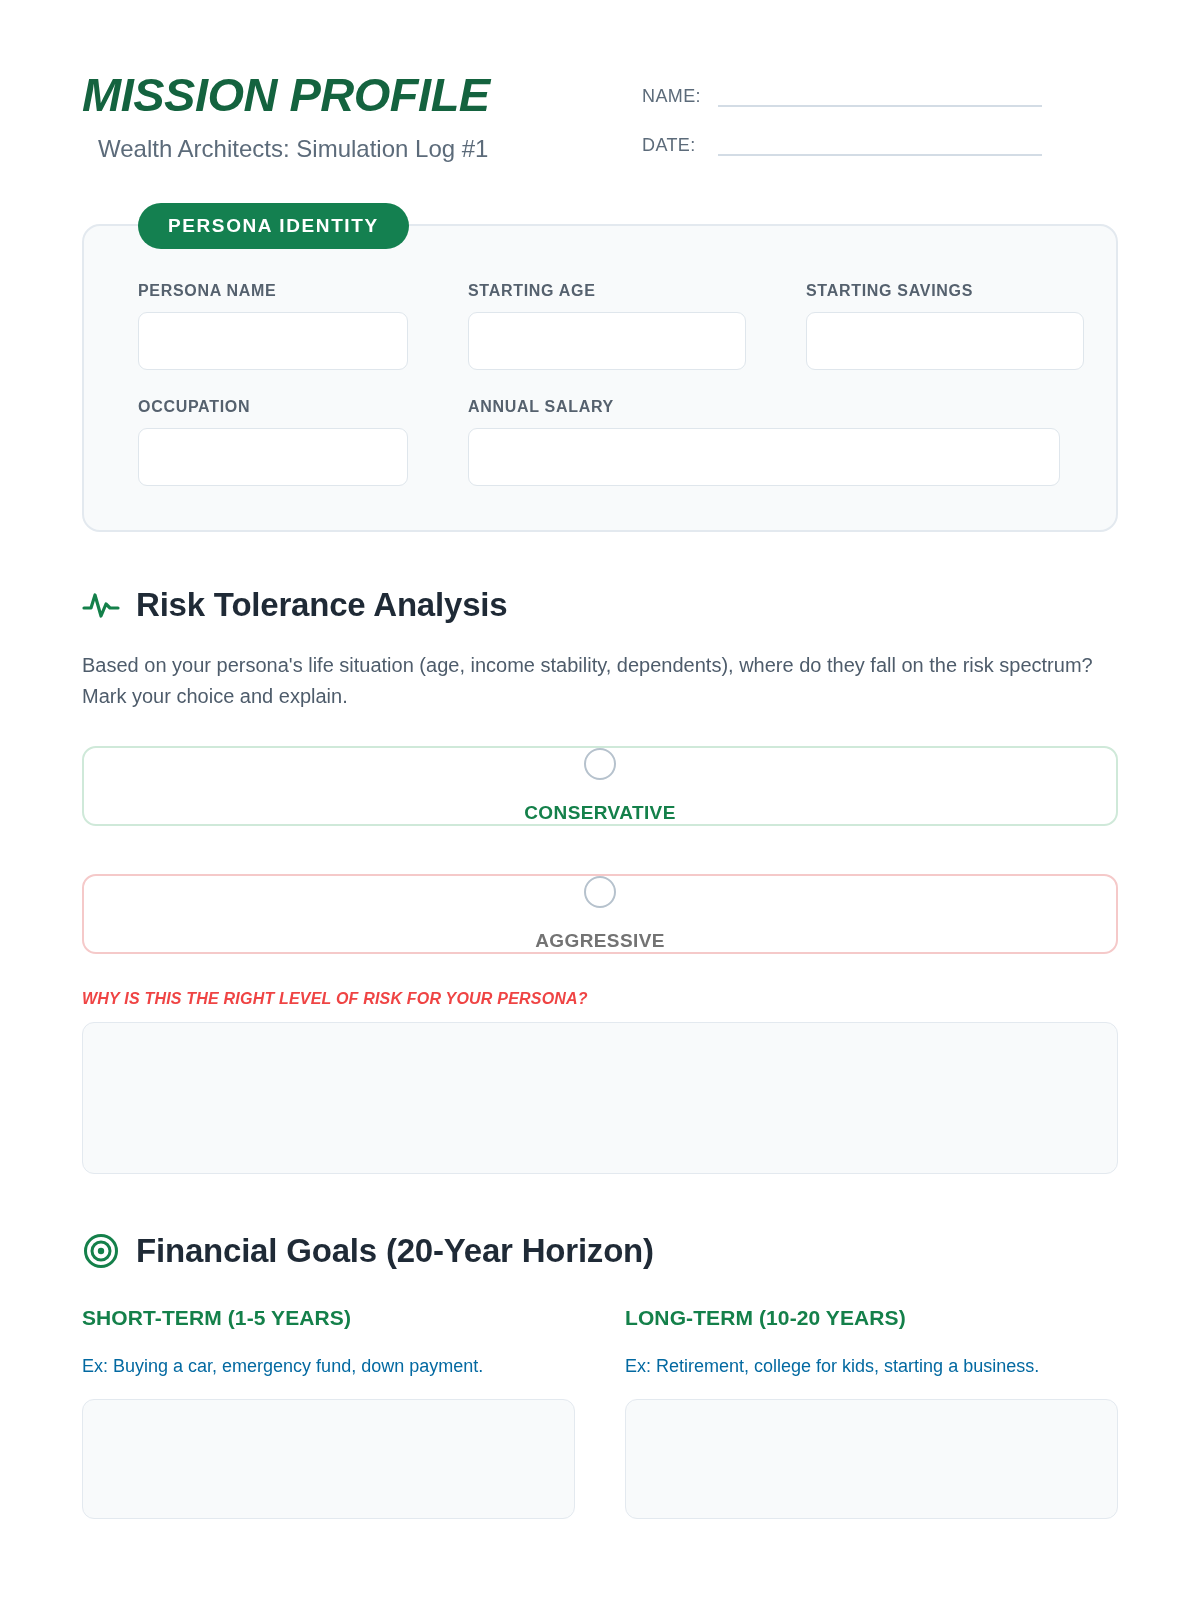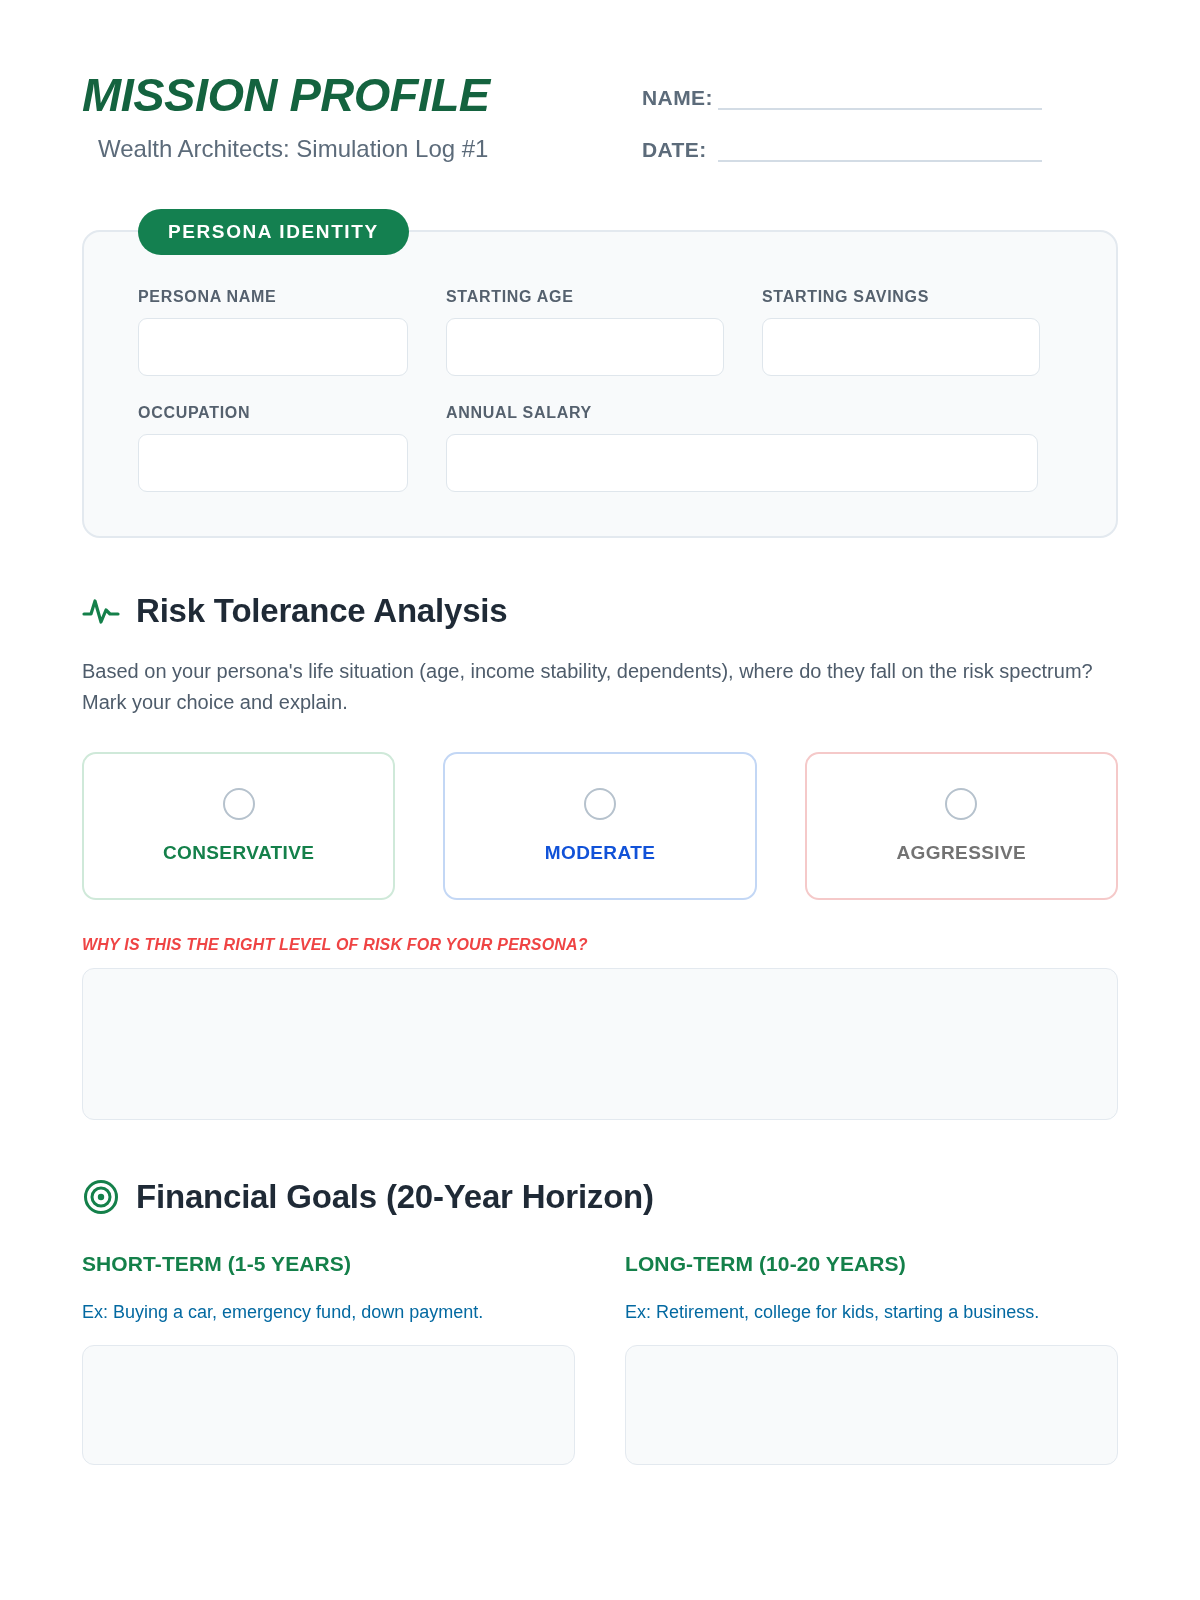--- a/index.html
+++ b/index.html
@@ -45,22 +45,22 @@
   .meta-block {
     width: 400px;
     padding-top: 16px;
   }
   .meta-row {
     display: flex;
     align-items: flex-end;
     margin-bottom: 28px;
   }
   .meta-label {
-    font-size: 21px;
-    font-weight: 700;
+    font-size: 18px;
+    font-weight: 400;
     color: #5c6b7a;
     letter-spacing: 0.4px;
     width: 76px;
     flex: none;
   }
   .meta-line {
     flex: 1;
     border-bottom: 2px solid #d3dce5;
     height: 20px;
   }
@@ -82,21 +82,21 @@
     background: #148050;
     color: #ffffff;
     font-size: 19px;
     font-weight: 800;
     letter-spacing: 1.6px;
     border-radius: 26px;
     padding: 12px 30px;
   }
   .field-row {
     display: flex;
-    gap: 38px;
+    gap: 60px;
     margin-bottom: 28px;
   }
   .field-row:last-child { margin-bottom: 0; }
   .field { display: flex; flex-direction: column; }
   .field-label {
     font-size: 16px;
     font-weight: 800;
     letter-spacing: 0.7px;
     color: #55616e;
     margin-bottom: 12px;
@@ -146,20 +146,21 @@
     line-height: 1.55;
     margin: 26px 0 0 0;
     max-width: 1020px;
   }
 
   
   .risk-row {
     display: flex;
     gap: 48px;
     margin-top: 34px;
+    flex-direction: column;
   }
   .risk-card {
     flex: 1;
     height: 148px;
     border-radius: 14px;
     border: 2px solid #cfe9d9;
     background: #ffffff;
     display: flex;
     flex-direction: column;
     align-items: center;
@@ -303,24 +304,20 @@
       </svg>
     </span>
     <h2>Risk Tolerance Analysis</h2>
   </div>
   <p class="sec-desc">Based on your persona's life situation (age, income stability, dependents), where do they fall on the risk spectrum? Mark your choice and explain.</p>
 
   <div class="risk-row">
     <div class="risk-card conservative">
       <span class="risk-radio"></span>
       <span class="risk-label">CONSERVATIVE</span>
-    </div>
-    <div class="risk-card moderate">
-      <span class="risk-radio"></span>
-      <span class="risk-label">MODERATE</span>
     </div>
     <div class="risk-card aggressive">
       <span class="risk-radio"></span>
       <span class="risk-label">AGGRESSIVE</span>
     </div>
   </div>
 
   <div class="why-label">WHY IS THIS THE RIGHT LEVEL OF RISK FOR YOUR PERSONA?</div>
   <textarea class="why-box" placeholder="" style=""></textarea>
 

